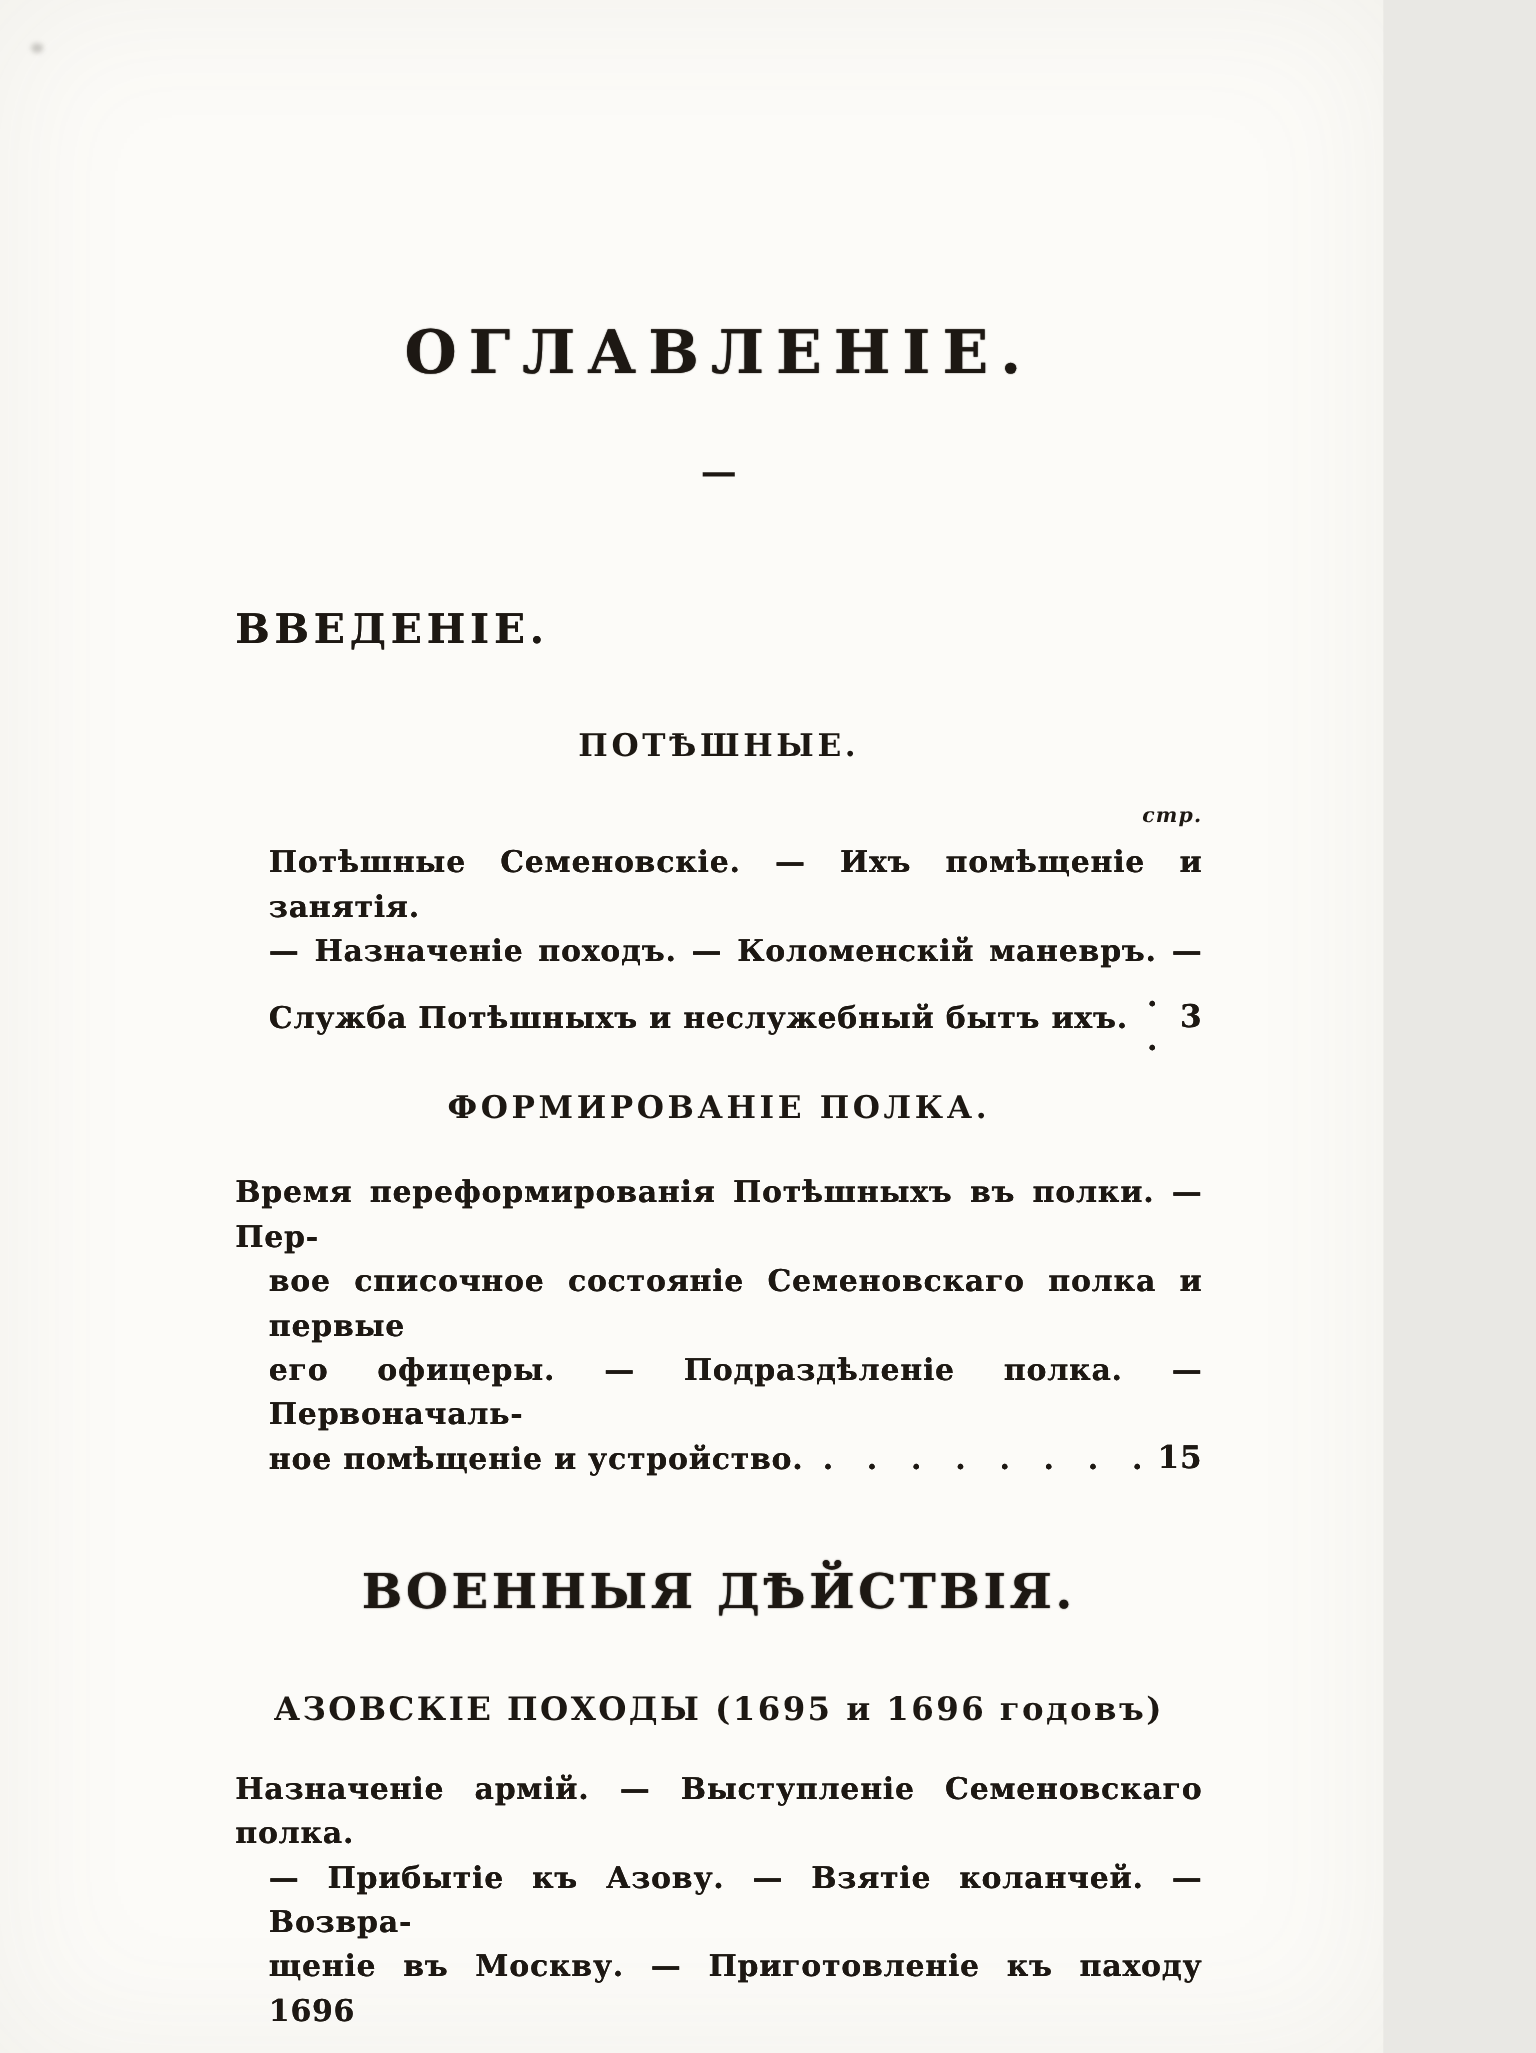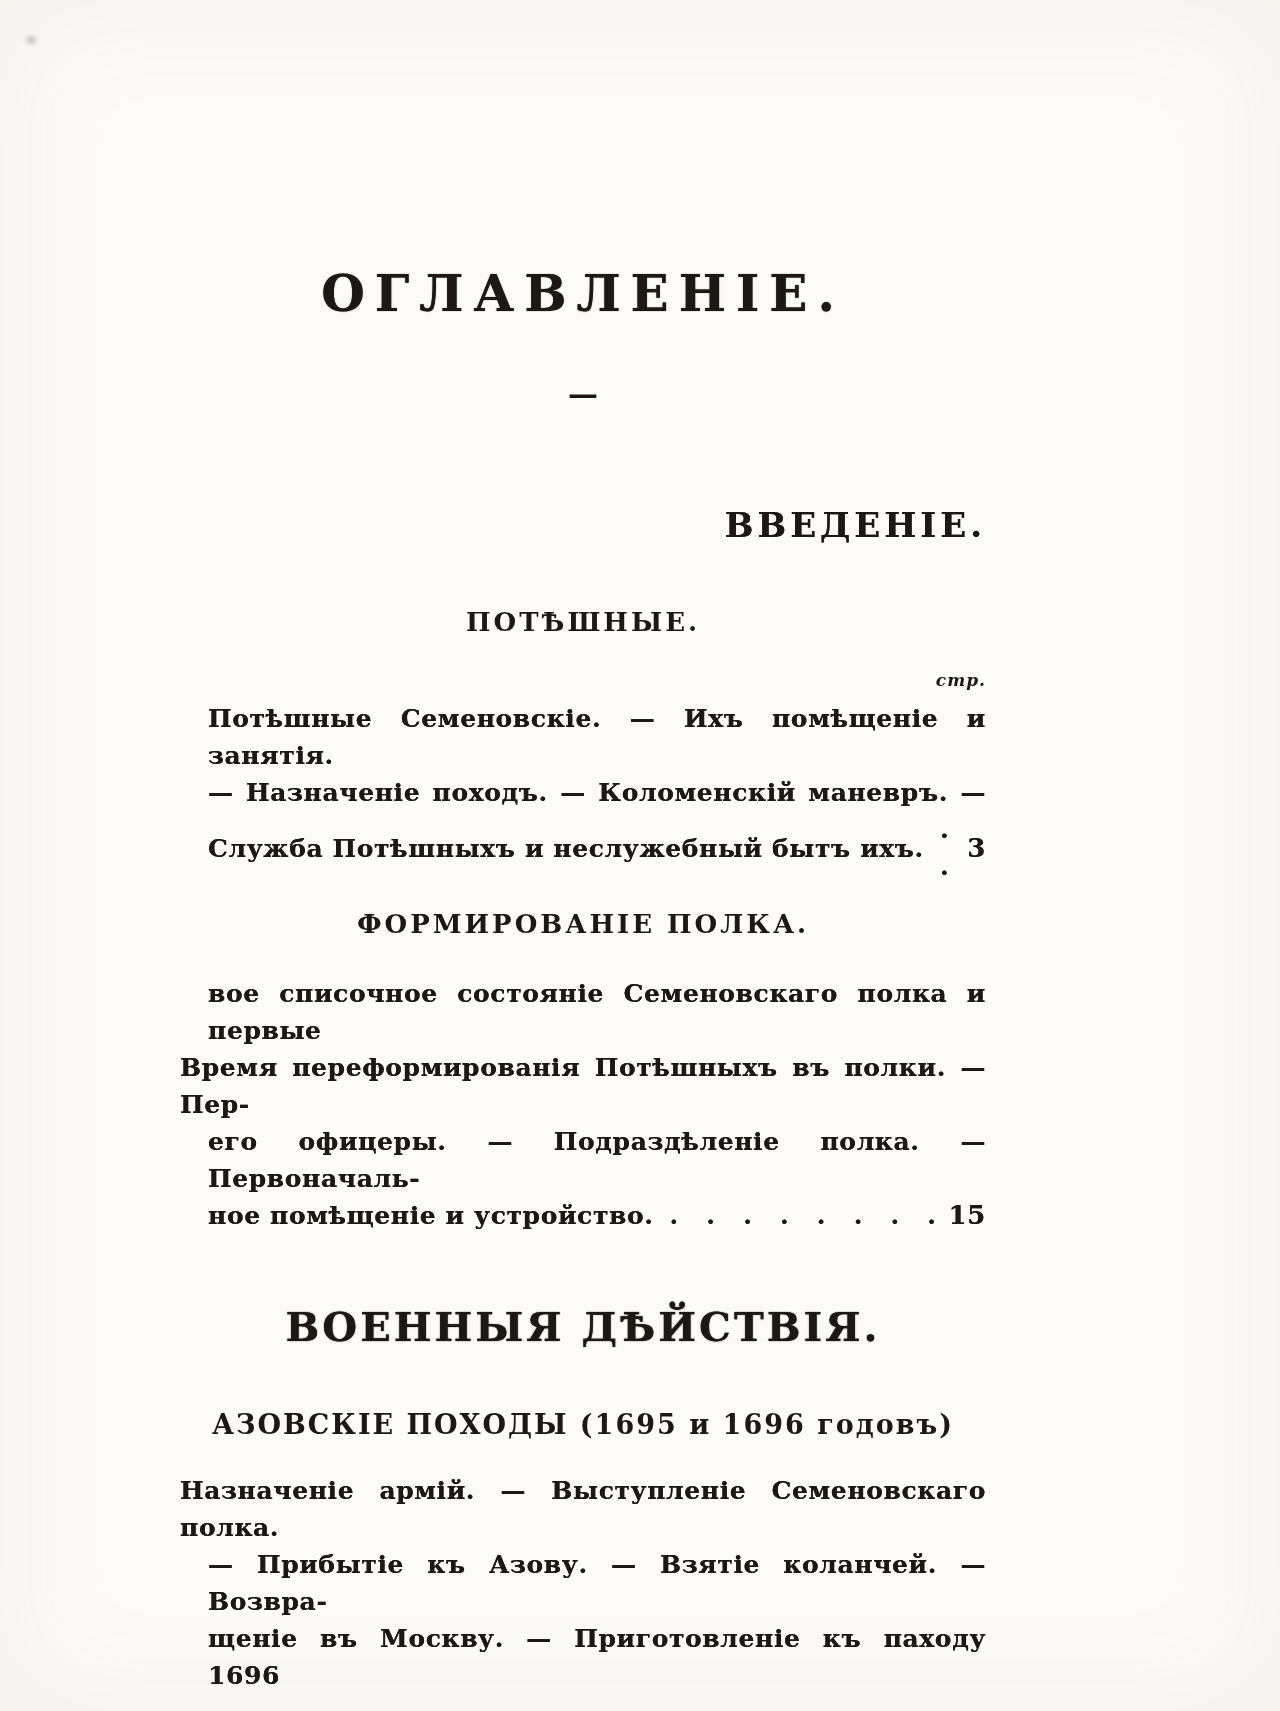--- a/index.html
+++ b/index.html
@@ -1,27 +1,28 @@
 <!DOCTYPE html>
 <html><head>
 <meta charset="utf-8">
 <style>
   * { margin: 0; padding: 0; box-sizing: border-box; }
 
   html, body { background: #e9e8e4; }
 
   .page {
     position: relative;
-    width: 1280px;
+    width: 1153px;
     height: 1711px;
     background: #fcfbf8;
     color: #1d1813;
     font-family: "DejaVu Serif", serif;
     overflow: hidden;
     box-shadow: inset 0 0 120px rgba(120,110,95,0.08);
+    padding-left: 16px;
   }
 
   .content {
     width: 806px;
     margin-left: 180px;
   }
 
   
   .title {
     padding-top: 266px;
@@ -36,21 +37,21 @@
   .divider {
     margin-top: 56px;
     text-align: center;
     font-size: 30px;
     font-weight: 700;
     line-height: 33px;
   }
 
   .h-section {
     margin-top: 94px;
-    text-align: right;
+    text-align: left;
     font-size: 34px;
     font-weight: 700;
     letter-spacing: 4px;
     line-height: 42px;
     text-shadow: 0 0 0.5px currentColor;
   }
 
   .h-sub {
     margin-top: 60px;
     text-align: center;
@@ -172,22 +173,22 @@
       <div class="line last">
         <span class="lead">Служба Потѣшныхъ и неслужебный бытъ ихъ.</span>
         <span class="dots">. .</span>
         <span class="pg">3</span>
       </div>
     </div>
 
     <div class="h-sub2">ФОРМИРОВАНІЕ ПОЛКА.</div>
 
     <div class="entry e2">
+      <div class="line first">Время переформированія Потѣшныхъ въ полки. — Пер-</div>
       <div class="line">вое списочное состояніе Семеновскаго полка и первые</div>
-      <div class="line first">Время переформированія Потѣшныхъ въ полки. — Пер-</div>
       <div class="line">его офицеры. — Подраздѣленіе полка. — Первоначаль-</div>
       <div class="line last">
         <span class="lead">ное помѣщеніе и устройство.</span>
         <span class="dots">. . . . . . . .</span>
         <span class="pg">15</span>
       </div>
     </div>
 
     <div class="h-military">ВОЕННЫЯ ДѢЙСТВІЯ.</div>
 

